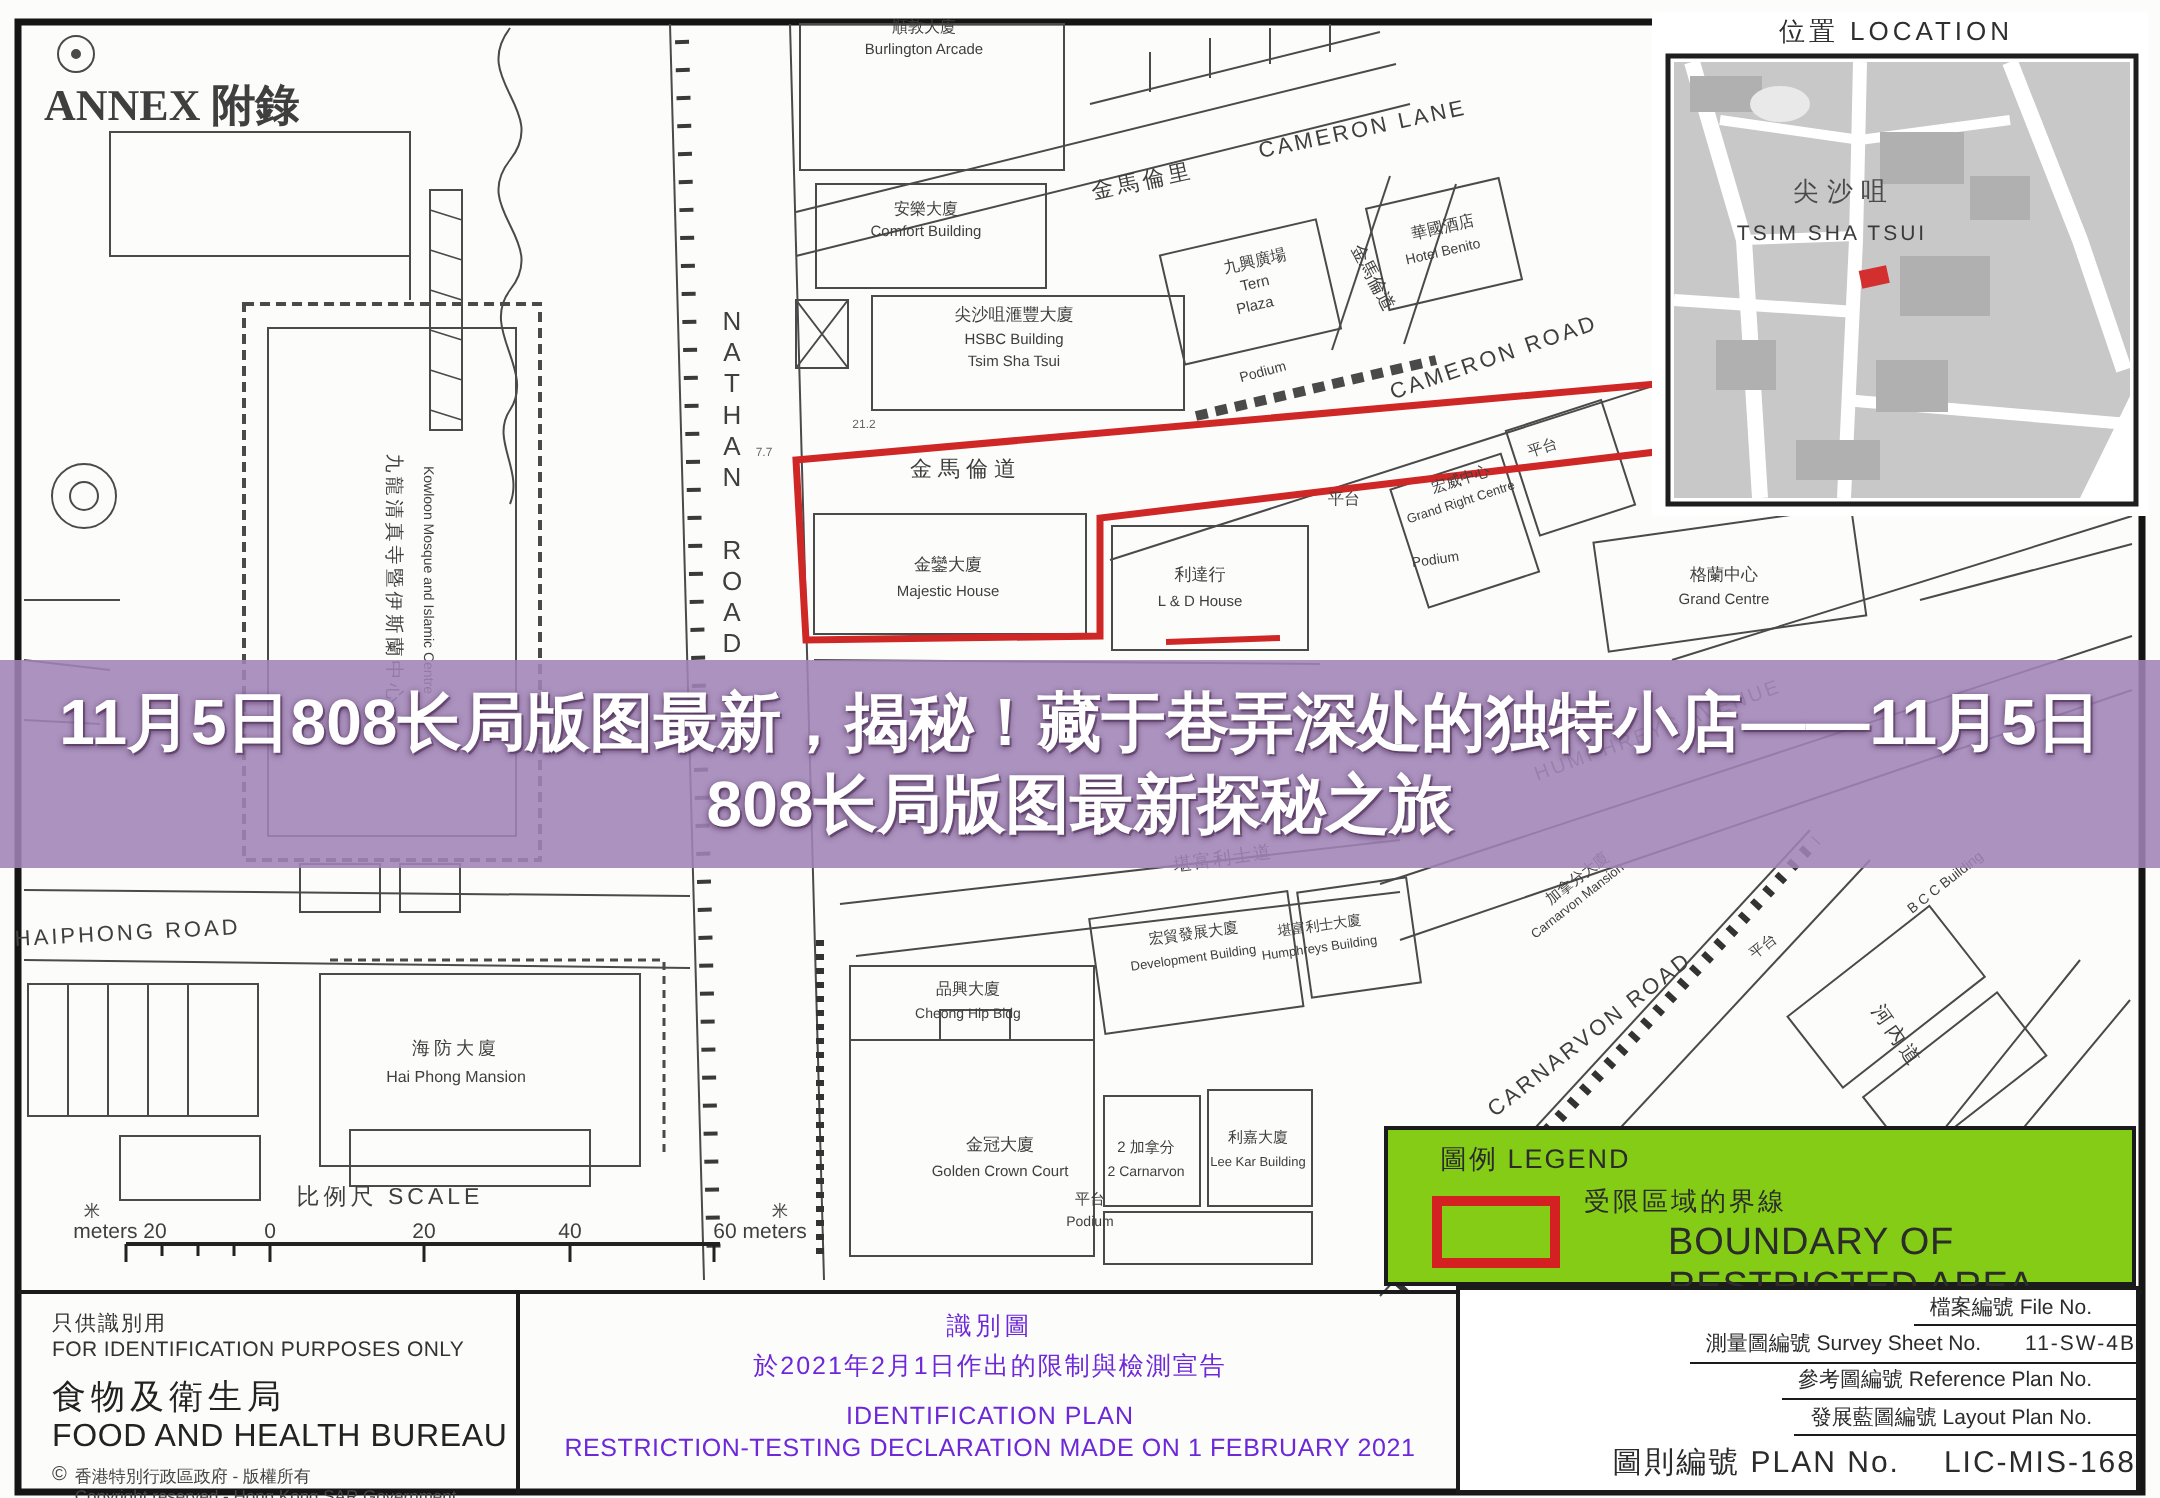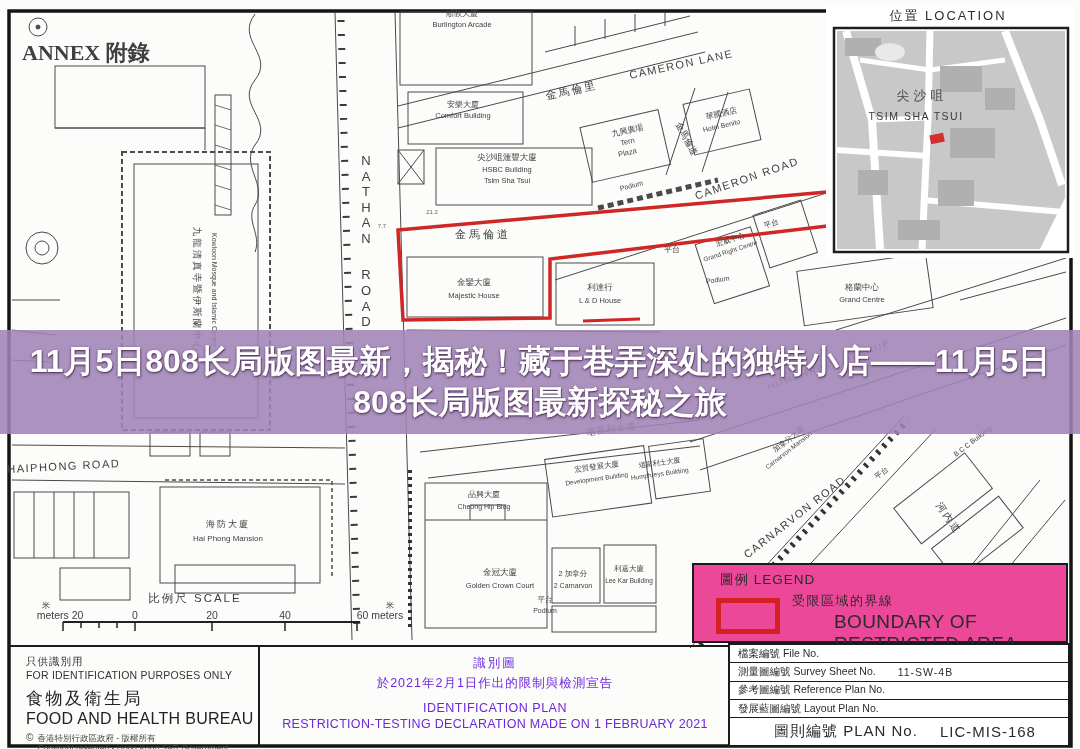--- a/index.html
+++ b/index.html
@@ -8,21 +8,21 @@
   #plan-svg{position:absolute;left:0;top:0;}
 
   
   #banner{position:absolute;left:0;top:330px;width:1080px;height:104px;
           display:flex;align-items:center;justify-content:center;z-index:5;}
   #banner-title{width:1064px;text-align:center;font-size:32px;font-weight:bold;color:#ffffff;
           line-height:1.28;letter-spacing:0px;
           text-shadow:0 1px 3px rgba(70,40,80,.85),1px 1px 0 rgba(90,60,100,.6);}
 
   
-  #legend{position:absolute;left:692px;top:563px;width:376px;height:80px;background:#ec4899;
+  #legend{position:absolute;left:692px;top:563px;width:376px;height:80px;background:#84cc16;
           border:2.5px solid #1b1b1b;box-sizing:border-box;z-index:4;}
   .legend-heading{position:absolute;left:26px;top:6px;font-size:13.5px;letter-spacing:1px;color:#2b2b2b;}
   .legend-swatch{position:absolute;left:22px;top:33px;width:54px;height:26px;border:5px solid #d42020;}
   .legend-zh{position:absolute;left:98px;top:27px;font-size:13px;letter-spacing:1.5px;color:#2b2b2b;}
   .legend-en{position:absolute;left:98px;top:46px;font-size:19px;letter-spacing:.4px;color:#2b2b2b;margin-left:42px;}
 
   
   #strip-border{position:absolute;left:9px;top:645px;width:1062px;height:0;border-top:2.5px solid #1b1b1b;z-index:3;}
   .fp{position:absolute;top:647px;height:100px;box-sizing:border-box;z-index:3;background:transparent;}
   #fp-left{left:10px;width:250px;border-right:2.5px solid #1b1b1b;padding:8px 0 0 16px;}
@@ -34,21 +34,21 @@
   .copy-sym{font-size:10px;line-height:10px;}
   .copy-lines{font-size:8.5px;line-height:10px;}
   #fp-mid{left:262px;width:466px;border-right:0;text-align:center;padding-top:8px;color:#6d28d9;}
   .mid-zh1{font-size:12.5px;letter-spacing:2px;}
   .mid-zh2{font-size:12.5px;letter-spacing:1px;margin-top:3px;}
   .mid-en1{font-size:12.5px;letter-spacing:.5px;margin-top:9px;}
   .mid-en2{font-size:12.5px;letter-spacing:.3px;margin-top:2px;}
 
   
   #ref-table{position:absolute;left:728px;top:643px;width:342px;height:104px;border:2.5px solid #1b1b1b;
-             box-sizing:border-box;display:flex;flex-direction:column;z-index:4;background:#fff;}
+             box-sizing:border-box;display:flex;flex-direction:column;z-index:4;background:#fff;align-items:flex-end;}
   .trow{flex:1;border-bottom:1.5px solid #1b1b1b;display:flex;align-items:center;
         padding-left:8px;font-size:10.5px;color:#2b2b2b;white-space:nowrap;}
   .trow.big{flex:1.55;font-size:15px;letter-spacing:1px;border-bottom:none;margin-left:36px;}
   .tvalue{margin-left:22px;letter-spacing:1px;}
 </style>
 </head>
 <body>
 
 <div id="stage">
 

